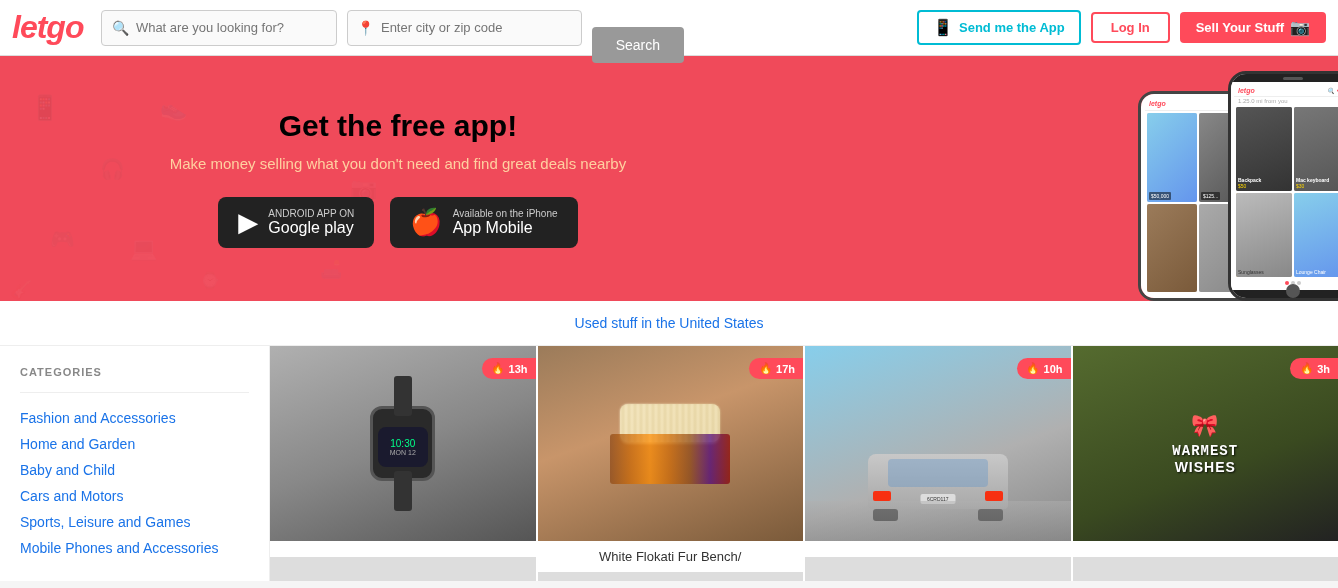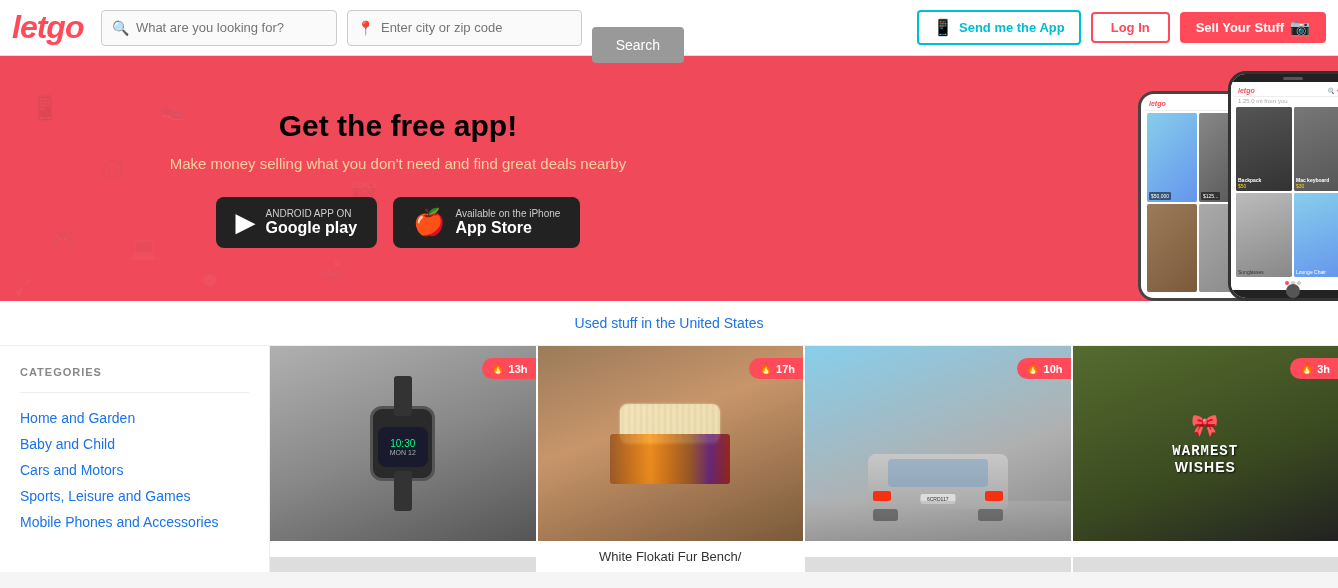--- a/index.html
+++ b/index.html
@@ -170,21 +170,21 @@
       background: #222;
       border: none;
       border-radius: 8px;
       color: #fff;
       padding: 10px 20px;
       cursor: pointer;
       min-width: 150px;
     }
     .store-btn-text { text-align: left; }
     .store-btn-text .store-label { font-size: 10px; color: #ccc; display: block; }
-    .store-btn-text .store-name { font-size: 16px; font-weight: bold; }
+    .store-btn-text .store-name { font-size: 16px; font-weight: normal; }
 
     .hero-phones {
       position: absolute;
       right: 0;
       bottom: 0;
       z-index: 2;
       display: flex;
       align-items: flex-end;
       height: 260px;
     }
@@ -378,21 +378,21 @@
         <span style="font-size:26px;">▶</span>
         <div class="store-btn-text">
           <span class="store-label">ANDROID APP ON</span>
           <span class="store-name">Google play</span>
         </div>
       </button>
       <button class="store-btn">
         <span style="font-size:26px;">🍎</span>
         <div class="store-btn-text">
           <span class="store-label">Available on the iPhone</span>
-          <span class="store-name">App Store</span>
+          <span class="store-name">App Mobile</span>
         </div>
       </button>
     </div>
   </div>
 
   <div class="hero-phones">
 
     <div class="phone-back" style="background: linear-gradient(135deg,#87CEEB 0%, #ccc 50%, #a0a0a0 100%); margin-right: -30px; margin-bottom: 0; z-index: 1;">
       <div style="padding:4px; background:#fff; height:100%; display:flex; flex-direction:column;">
         <div style="font-size:7px; font-style:italic; color:#ff4a5a; font-weight:bold; padding:2px 4px; background:#fff; border-bottom:1px solid #eee; display:flex; justify-content:space-between;">
@@ -471,20 +471,21 @@
 
 <div class="subheader">
   <span>Used stuff in the United States</span>
 </div>
 
 <div class="main-content">
 
   <aside class="sidebar">
     <div class="sidebar-title">CATEGORIES</div>
     <hr>
+    <div class="sidebar-item">Fashion and Accessories</div>
     <div class="sidebar-item">Home and Garden</div>
     <div class="sidebar-item">Baby and Child</div>
     <div class="sidebar-item">Cars and Motors</div>
     <div class="sidebar-item">Sports, Leisure and Games</div>
     <div class="sidebar-item">Mobile Phones and Accessories</div>
   </aside>
 
   <div class="product-grid">
 
     <div class="product-card">

